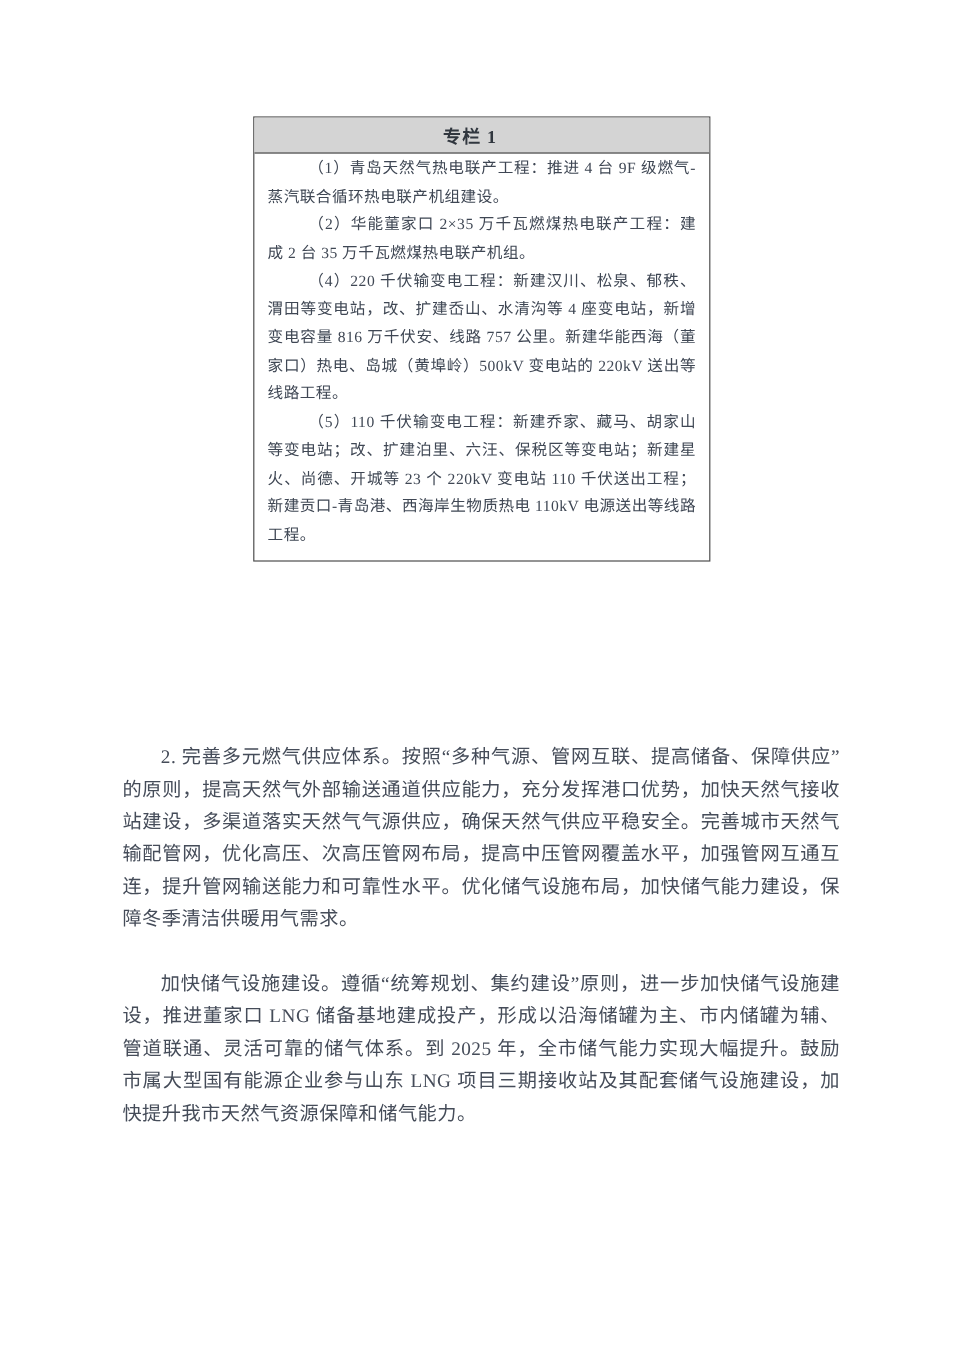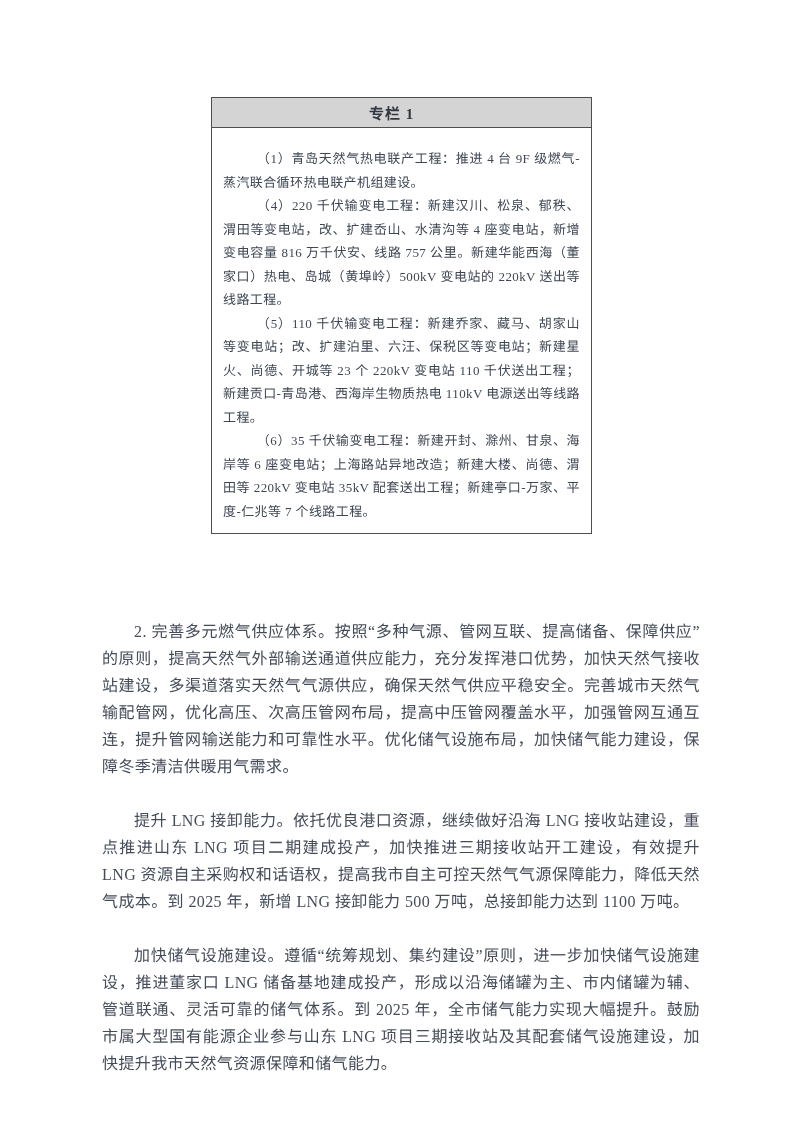--- a/index.html
+++ b/index.html
@@ -26,21 +26,21 @@
   }
   .panel-header{
     background:var(--panel-header-bg);
     border-bottom:1.5px solid var(--panel-border);
     height:30px;
     display:flex;align-items:center;justify-content:center;
     font-weight:bold;font-size:15px;color:#31373f;
     letter-spacing:1px;
   }
   .panel-header .panel-label{margin-right:1.3em;text-align:right;}
-  .panel-body{padding:19px 11px 10px 11px;}
+  .panel-body{padding:0 11px 10px 11px;}
   .panel-item{
     margin:0;
     font-size:13px;line-height:23.5px;
     text-align:justify;text-justify:inter-ideograph;
     text-indent:2.6em;
     letter-spacing:0.4px;
     color:#3f4754;
   }
 
   
@@ -57,25 +57,24 @@
 <body>
 
 <div class="page">
 
   <section class="panel">
     <header class="panel-header">
       <span class="panel-label">专栏 1</span>
     </header>
     <div class="panel-body">
       <p class="panel-item">（1）青岛天然气热电联产工程：推进 4 台 9F 级燃气-蒸汽联合循环热电联产机组建设。</p>
+      <p class="panel-item">（2）华能董家口 2×35 万千瓦燃煤热电联产工程：建成 2 台 35 万千瓦燃煤热电联产机组。</p>
       <p class="panel-item">（4）220 千伏输变电工程：新建汉川、松泉、郁秩、渭田等变电站，改、扩建岙山、水清沟等 4 座变电站，新增变电容量 816 万千伏安、线路 757 公里。新建华能西海（董家口）热电、岛城（黄埠岭）500kV 变电站的 220kV 送出等线路工程。</p>
       <p class="panel-item">（5）110 千伏输变电工程：新建乔家、藏马、胡家山等变电站；改、扩建泊里、六汪、保税区等变电站；新建星火、尚德、开城等 23 个 220kV 变电站 110 千伏送出工程；新建贡口-青岛港、西海岸生物质热电 110kV 电源送出等线路工程。</p>
-      <p class="panel-item">（6）35 千伏输变电工程：新建开封、滁州、甘泉、海岸等 6 座变电站；上海路站异地改造；新建大楼、尚德、渭田等 220kV 变电站 35kV 配套送出工程；新建亭口-万家、平度-仁兆等 7 个线路工程。</p>
     </div>
   </section>
 
   <section class="content">
     <p class="para">2. 完善多元燃气供应体系。按照“多种气源、管网互联、提高储备、保障供应”的原则，提高天然气外部输送通道供应能力，充分发挥港口优势，加快天然气接收站建设，多渠道落实天然气气源供应，确保天然气供应平稳安全。完善城市天然气输配管网，优化高压、次高压管网布局，提高中压管网覆盖水平，加强管网互通互连，提升管网输送能力和可靠性水平。优化储气设施布局，加快储气能力建设，保障冬季清洁供暖用气需求。</p>
-    <p class="para">提升 LNG 接卸能力。依托优良港口资源，继续做好沿海 LNG 接收站建设，重点推进山东 LNG 项目二期建成投产，加快推进三期接收站开工建设，有效提升 LNG 资源自主采购权和话语权，提高我市自主可控天然气气源保障能力，降低天然气成本。到 2025 年，新增 LNG 接卸能力 500 万吨，总接卸能力达到 1100 万吨。</p>
     <p class="para">加快储气设施建设。遵循“统筹规划、集约建设”原则，进一步加快储气设施建设，推进董家口 LNG 储备基地建成投产，形成以沿海储罐为主、市内储罐为辅、管道联通、灵活可靠的储气体系。到 2025 年，全市储气能力实现大幅提升。鼓励市属大型国有能源企业参与山东 LNG 项目三期接收站及其配套储气设施建设，加快提升我市天然气资源保障和储气能力。</p>
   </section>
 
 </div>
 
 </body></html>

